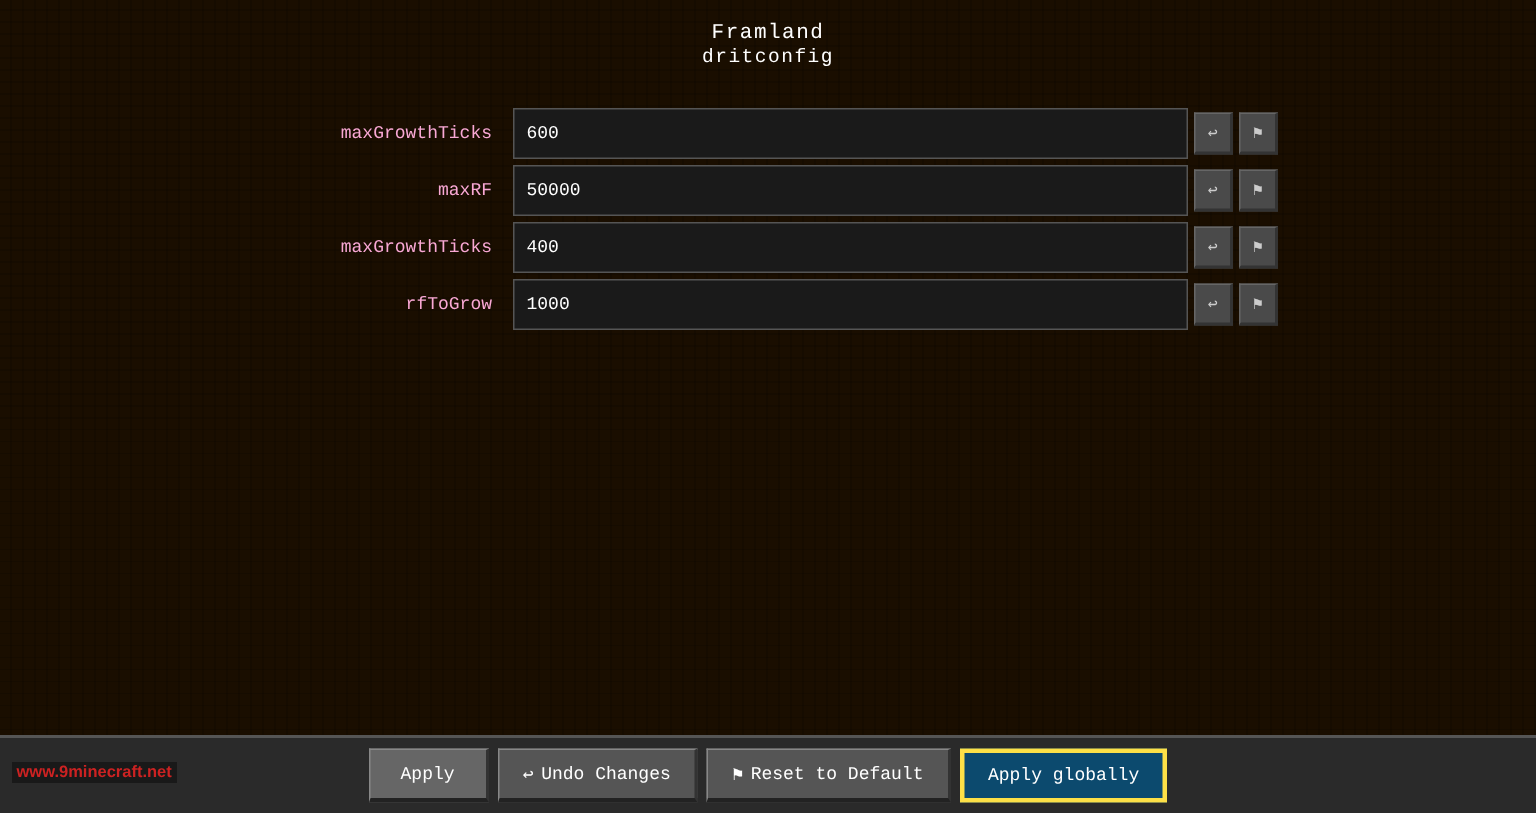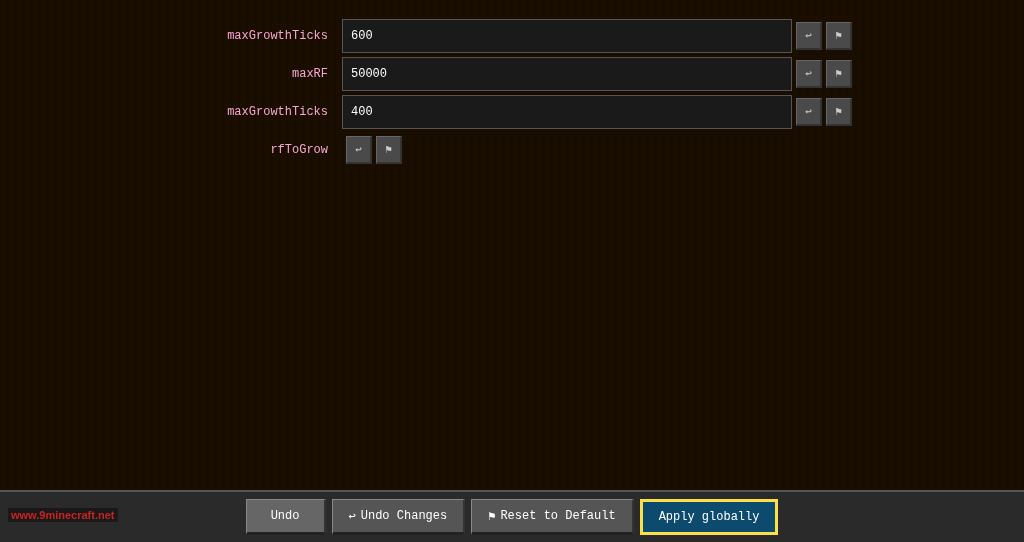--- a/index.html
+++ b/index.html
@@ -167,20 +167,24 @@
       font-weight: bold;
       background: rgba(0,0,0,0.4);
       padding: 1px 3px;
     }
   </style>
 </head>
 <body>
 
 <div class="main-container">
 
+  <div class="title-area">
+    <div class="title-line1">Framland</div>
+    <div class="title-line2">dritconfig</div>
+  </div>
 
   <div class="content-area">
     <div class="config-table">
 
       <div class="config-row">
         <div class="config-label">maxGrowthTicks</div>
         <input class="config-input" type="text" value="600" style="">
         <button class="btn-small">↩</button>
         <button class="btn-small">⚑</button>
       </div>
@@ -194,29 +198,30 @@
 
       <div class="config-row">
         <div class="config-label">maxGrowthTicks</div>
         <input class="config-input" type="text" value="400" style="">
         <button class="btn-small">↩</button>
         <button class="btn-small">⚑</button>
       </div>
 
       <div class="config-row">
         <div class="config-label">rfToGrow</div>
+        <input class="config-input" type="text" value="1000" style="">
         <button class="btn-small">↩</button>
         <button class="btn-small">⚑</button>
       </div>
 
     </div>
   </div>
 
   <div class="bottom-bar">
-    <button class="btn-bottom btn-done">Undo</button>
+    <button class="btn-bottom btn-done">Apply</button>
     <button class="btn-bottom">
       <span>↩</span>
       <span>Undo Changes</span>
     </button>
     <button class="btn-bottom">
       <span>⚑</span>
       <span>Reset to Default</span>
     </button>
     <button class="btn-bottom btn-apply">Apply globally</button>
 

